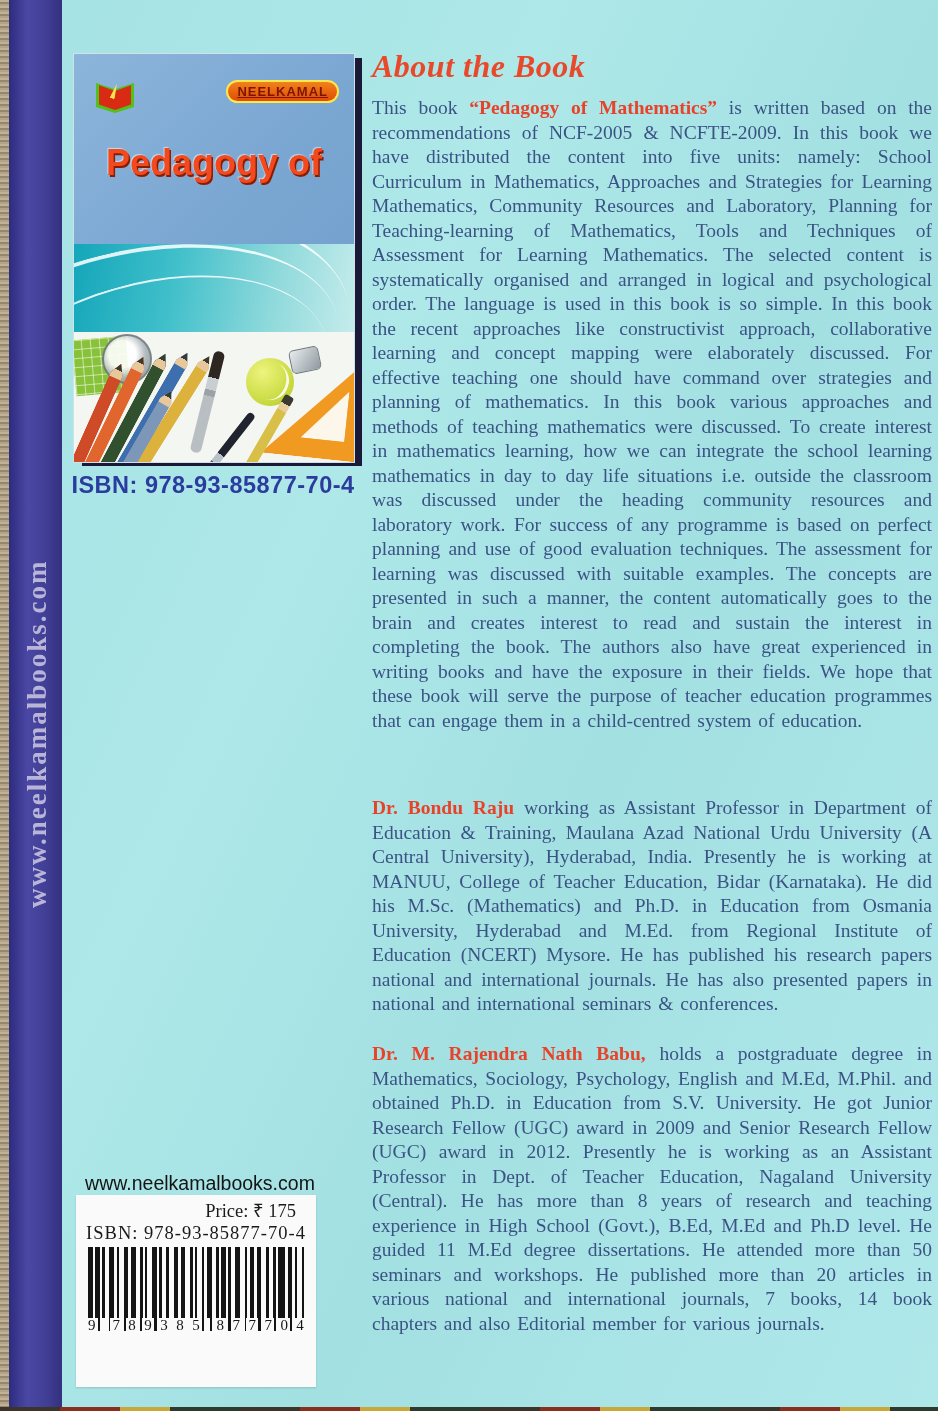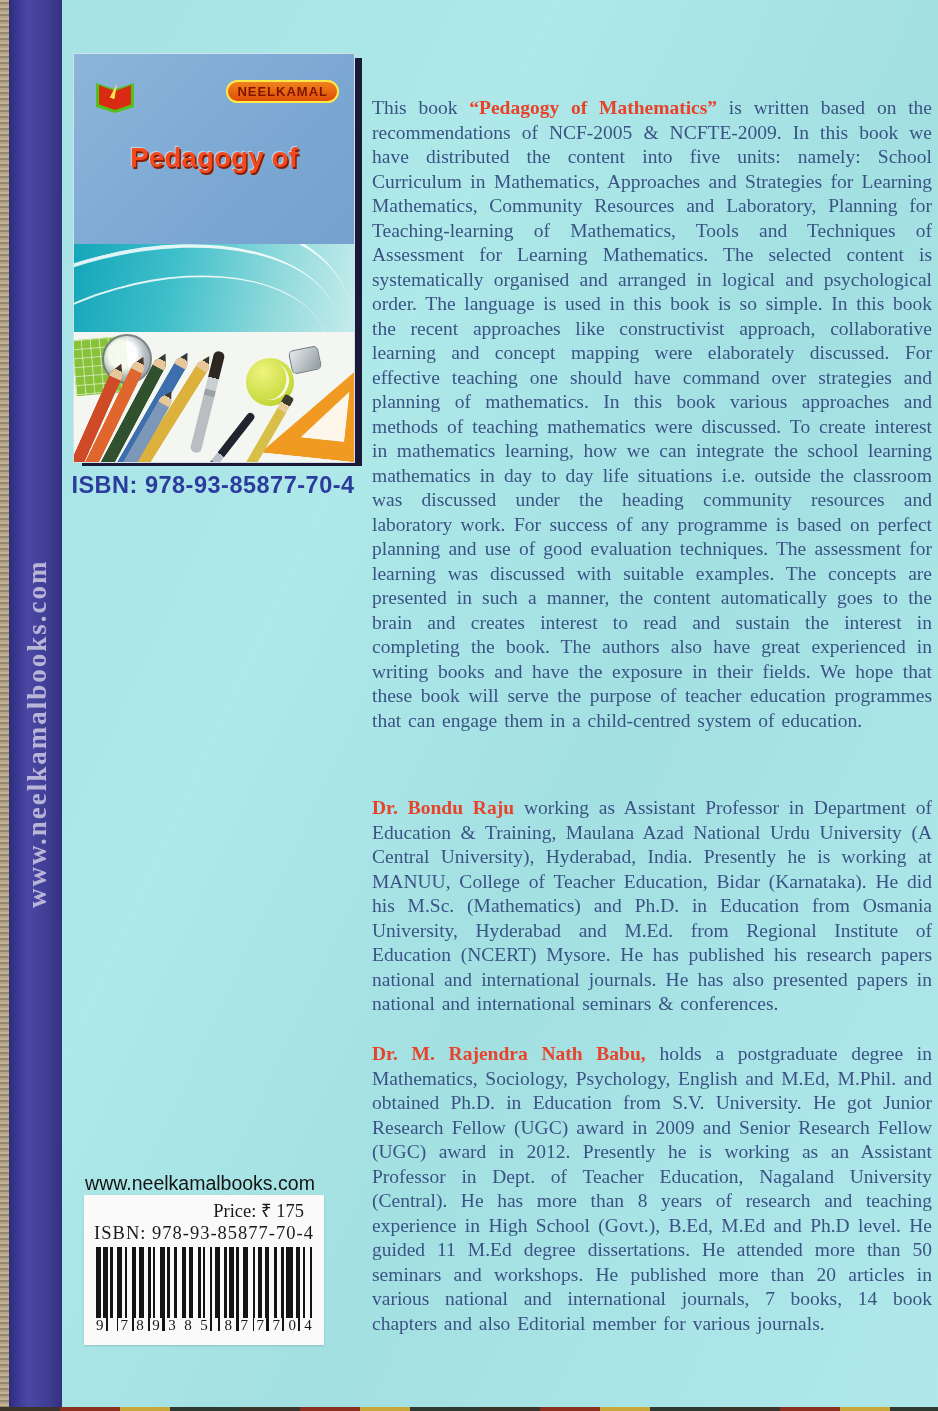--- a/index.html
+++ b/index.html
@@ -25,23 +25,23 @@
     border:1px solid #cfe2ec;box-shadow:8px 4px 0 -1px #1a1a38;overflow:hidden;}
   .logo{position:absolute;left:22px;top:25px;width:38px;height:34px;}
   .logo .book-outer{position:absolute;inset:0;background:#53c01c;
     clip-path:polygon(0 12%,50% 30%,100% 12%,100% 82%,50% 100%,0 82%);}
   .logo .book-inner{position:absolute;inset:3px;background:#d92a14;
     clip-path:polygon(0 12%,50% 32%,100% 12%,100% 80%,50% 100%,0 80%);}
   .logo .book-spark{position:absolute;left:16px;top:4px;width:5px;height:16px;background:#ffe34a;
     transform:rotate(18deg);clip-path:polygon(50% 0,100% 100%,0 100%);}
   .badge{position:absolute;right:15px;top:26px;padding:2px 9px;
     background:linear-gradient(#f0821c,#e04c06);border:2px solid #ffe84a;border-radius:12px;
-    font-family:"Liberation Sans",sans-serif;font-weight:bold;font-size:13px;color:#7e1400;letter-spacing:1px;}
+    font-family:"Liberation Sans",sans-serif;font-weight:bold;font-size:13px;color:#7e1400;letter-spacing:1px;text-decoration:underline;}
   .cover-title{position:absolute;left:0;top:88px;width:100%;text-align:center;
-    font-family:"Liberation Sans",sans-serif;font-weight:bold;font-size:28px;color:#f2491e;
+    font-family:"Liberation Sans",sans-serif;font-weight:bold;font-size:36px;color:#f2491e;
     text-shadow:1.5px 1.5px 0 #8a1c00,-1px -1px 1px rgba(255,255,255,.55);}
   .cover-band{position:absolute;left:0;top:142px;width:100%;height:46px;
     background:linear-gradient(#4a4aac,#38389a);border-top:2px solid #aebce8;border-bottom:2px solid #aebce8;
     display:flex;align-items:center;justify-content:center;}
   .cover-band span{font-family:"Liberation Sans",sans-serif;font-weight:bold;font-style:italic;
     font-size:31px;color:#fff;letter-spacing:1px;text-shadow:2px 2px 3px rgba(0,0,0,.55);}
   .cover-waves{position:absolute;left:0;top:190px;width:100%;height:92px;overflow:hidden;
     background:linear-gradient(100deg,#14a6ba 0%,#3fbfca 35%,#8ed9db 70%,#c6ecec 100%);}
   .wave-arc{position:absolute;border-radius:50%;border-top:4px solid rgba(255,255,255,.85);}
   .arc1{left:-160px;top:8px;width:430px;height:230px;transform:rotate(-14deg);}
@@ -88,21 +88,21 @@
   .h-book{top:48px;}
   .h-authors{top:750px;}
   .para{font-size:19.5px;line-height:24.5px;color:#3b5384;text-align:justify;word-spacing:2px;}
   .p-book{top:96px;}
   .p-a1{top:796px;}
   .p-a2{top:1042px;}
   .red-inline{color:#e8432a;font-weight:bold;}
   
   .bc-website{position:absolute;left:78px;top:1172px;width:244px;text-align:center;
     font-family:"Liberation Sans",sans-serif;font-size:19.5px;color:#141414;}
-  .bc-box{position:absolute;left:84px;top:1195px;width:240px;height:150px;background:#fbfafa;
+  .bc-box{position:absolute;left:76px;top:1195px;width:240px;height:192px;background:#fbfafa;
     box-shadow:0 1px 2px rgba(0,0,0,.15);}
   .bc-price{margin:2px 20px 0 0;text-align:right;font-size:18.5px;color:#1a1a1a;}
   .bc-isbn{margin-top:1px;text-align:center;font-size:18.5px;color:#1a1a1a;letter-spacing:1px;}
   .bc-bars{display:flex;height:84px;margin:3px 12px 0 12px;}
   .bc-bars .bar{background:#141414;}
   .bc-bars .gap{background:transparent;}
   .bc-digits{display:flex;justify-content:space-between;margin:-13px 10px 0 10px;position:relative;
     font-size:15px;color:#141414;}
   .bc-digits span{background:#fbfafa;padding:0 2px;line-height:15px;}
   
@@ -163,20 +163,21 @@
         <div class="t-out"></div>
           <div class="t-in"></div>
       </div>
       <div class="pen"></div>
       <div class="ypencil"></div>
     </div>
   </div>
 
   <div class="isbn-caption">ISBN: 978-93-85877-70-4</div>
 
+  <div class="rcol heading h-book abs" style="left:372px;">About the Book</div>
 
   <div class="rcol para p-book abs" style="left:372px;">
     <span>This book </span><span class="red-inline">“Pedagogy of Mathematics”</span><span> is written based on the recommendations of NCF-2005 &amp; NCFTE-2009. In this book we have distributed the content into five units: namely: School Curriculum in Mathematics, Approaches and Strategies for Learning Mathematics, Community Resources and Laboratory, Planning for Teaching-learning of Mathematics, Tools and Techniques of Assessment for Learning Mathematics. The selected content is systematically organised and arranged in logical and psychological order. The language is used in this book is so simple. In this book the recent approaches like constructivist approach, collaborative learning and concept mapping were elaborately discussed. For effective teaching one should have command over strategies and planning of mathematics. In this book various approaches and methods of teaching mathematics were discussed. To create interest in mathematics learning, how we can integrate the school learning mathematics in day to day life situations i.e. outside the classroom was discussed under the heading community resources and laboratory work. For success of any programme is based on perfect planning and use of good evaluation techniques. The assessment for learning was discussed with suitable examples. The concepts are presented in such a manner, the content automatically goes to the brain and creates interest to read and sustain the interest in completing the book. The authors also have great experienced in writing books and have the exposure in their fields. We hope that these book will serve the purpose of teacher education programmes that can engage them in a child-centred system of education.</span>
   </div>
 
 
   <div class="rcol para p-a1 abs" style="left:372px;">
     <span class="red-inline">Dr. Bondu Raju</span><span> working as Assistant Professor in Department of Education &amp; Training, Maulana Azad National Urdu University (A Central University), Hyderabad, India. Presently he is working at MANUU, College of Teacher Education, Bidar (Karnataka). He did his M.Sc. (Mathematics) and Ph.D. in Education from Osmania University, Hyderabad and M.Ed. from Regional Institute of Education (NCERT) Mysore. He has published his research papers national and international journals. He has also presented papers in national and international seminars &amp; conferences.</span>
   </div>
 

